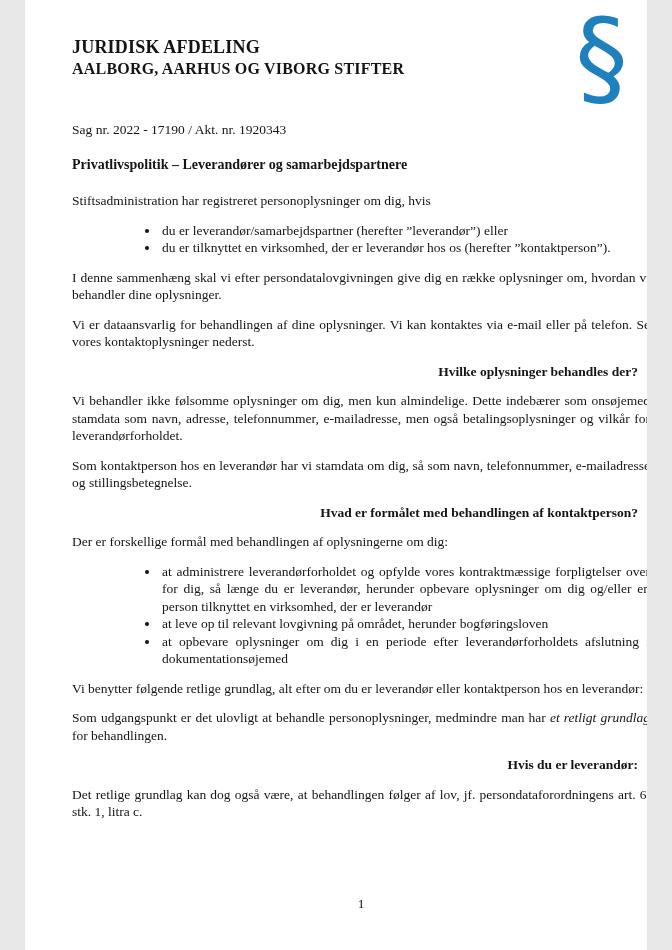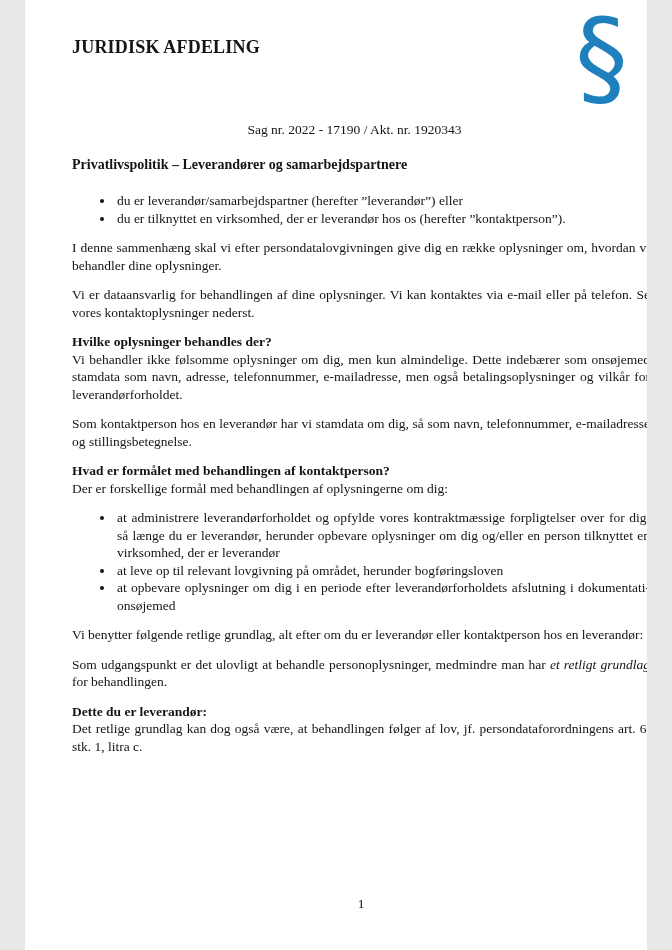--- a/index.html
+++ b/index.html
@@ -24,43 +24,44 @@
   .logo-glyph {
     position: absolute; left: 0; top: 0;
     font-family: "DejaVu Sans", sans-serif;
     font-size: 106px; line-height: 104px;
     color: #1e81be; font-weight: 400;
   }
   .seals { position: absolute; left: 68px; top: 8px; display: flex; flex-direction: column; align-items: center; gap: 3px; }
   
   .case-ref {
     position: absolute; left: 47px; top: 122px; width: 565px;
-    text-align: center; font-size: 13.5px;
+    text-align: left; font-size: 13.5px;
   }
   
   .content { position: absolute; left: 47px; top: 155px; width: 578px; }
   .doc-title { font-size: 14px; font-weight: bold; line-height: 19px; margin: 0 0 18px 0; }
   .content p { font-size: 13.5px; line-height: 17.5px; text-align: justify; margin: 0 0 12px 0; }
-  .content h2 { font-size: 13.5px; line-height: 17.5px; font-weight: bold; margin: 0; }
+  .content h2 { font-size: 13.5px; line-height: 17.5px; font-weight: bold; margin: 12px; text-align: right; }
   .content ul { margin: 0 0 12px 0; padding-left: 43px; }
-  .content li { font-size: 13.5px; line-height: 17.5px; text-align: justify; padding-left: 2px; }
+  .content li { font-size: 13.5px; line-height: 17.5px; text-align: justify; padding-left: 2px; margin-left: 45px; }
   .italic { font-style: italic; }
   
   .page-number {
     position: absolute; left: 0; top: 896px; width: 672px;
     text-align: center; font-size: 13.5px;
   }
 </style>
 </head>
 <body>
 
 <div class="page">
 
   <div class="letterhead-text">
     <div class="org-name">JURIDISK AFDELING</div>
+    <div class="org-sub">AALBORG, AARHUS OG VIBORG STIFTER</div>
   </div>
 
   <div class="logo">
     <div class="logo-glyph">§</div>
     <div class="seals">
       <svg width="30" height="30" viewBox="0 0 30 30">
         <circle cx="15" cy="15" r="13" fill="#fbf1ec" stroke="#b5493b" stroke-width="1.6"></circle>
         <ellipse cx="15" cy="15" rx="8.5" ry="10" fill="none" stroke="#c06a55" stroke-width="1"></ellipse>
         <path d="M15 6.5 L15 23.5 M9.5 11.5 L20.5 11.5 M10 19 L20 19" stroke="#b5493b" stroke-width="0.9" fill="none"></path>
       </svg>
@@ -77,20 +78,21 @@
         <path d="M10.5 22 q9.5 6 19 0 M10.5 30 q9.5 6 19 0" fill="none" stroke="#6d9cc6" stroke-width="1.2"></path>
       </svg>
     </div>
   </div>
 
   <div class="case-ref">Sag nr. 2022 - 17190 / Akt. nr. 1920343</div>
 
   <div class="content">
     <h1 class="doc-title">Privatlivspolitik – Leverandører og samarbejdspartnere</h1>
 
+    <p>Stiftsadministration har registreret personoplysninger om dig, hvis</p>
 
     <ul>
       <li>du er leverandør/samarbejdspartner (herefter ”leverandør”) eller</li>
       <li>du er tilknyttet en virksomhed, der er leverandør hos os (herefter ”kontaktperson”).</li>
     </ul>
 
     <p>I denne sammenhæng skal vi efter persondatalovgivningen give dig en række oplysninger om, hvordan vi behandler dine oplysninger.</p>
 
 
     <p>Vi er dataansvarlig for behandlingen af dine oplysninger. Vi kan kontaktes via e-mail eller på telefon. Se vores kontaktoplysninger nederst.</p>
@@ -103,18 +105,18 @@
     <p>Der er forskellige formål med behandlingen af oplysningerne om dig:</p>
     <ul>
       <li>at administrere leverandørforholdet og opfylde vores kontraktmæssige forpligtelser over for dig, så længe du er leverandør, herunder opbevare oplysninger om dig og/eller en person tilknyttet en virksomhed, der er leverandør</li>
       <li>at leve op til relevant lovgivning på området, herunder bogføringsloven</li>
       <li>at opbevare oplysninger om dig i en periode efter leverandørforholdets afslutning i dokumentati­onsøjemed</li>
     </ul>
 
     <p>Vi benytter følgende retlige grundlag, alt efter om du er leverandør eller kontaktperson hos en leverandør:</p>
     <p><span>Som udgangspunkt er det ulovligt at behandle personoplysninger, medmindre man har </span><span class="italic">et retligt grundlag</span><span> for behandlingen.</span></p>
 
-    <h2>Dette du er leverandør:</h2>
+    <h2>Hvis du er leverandør:</h2>
     <p>Det retlige grundlag kan dog også være, at behandlingen følger af lov, jf. persondataforordningens art. 6, stk. 1, litra c.</p>
   </div>
 
   <div class="page-number">1</div>
 </div>
 
 </body></html>

